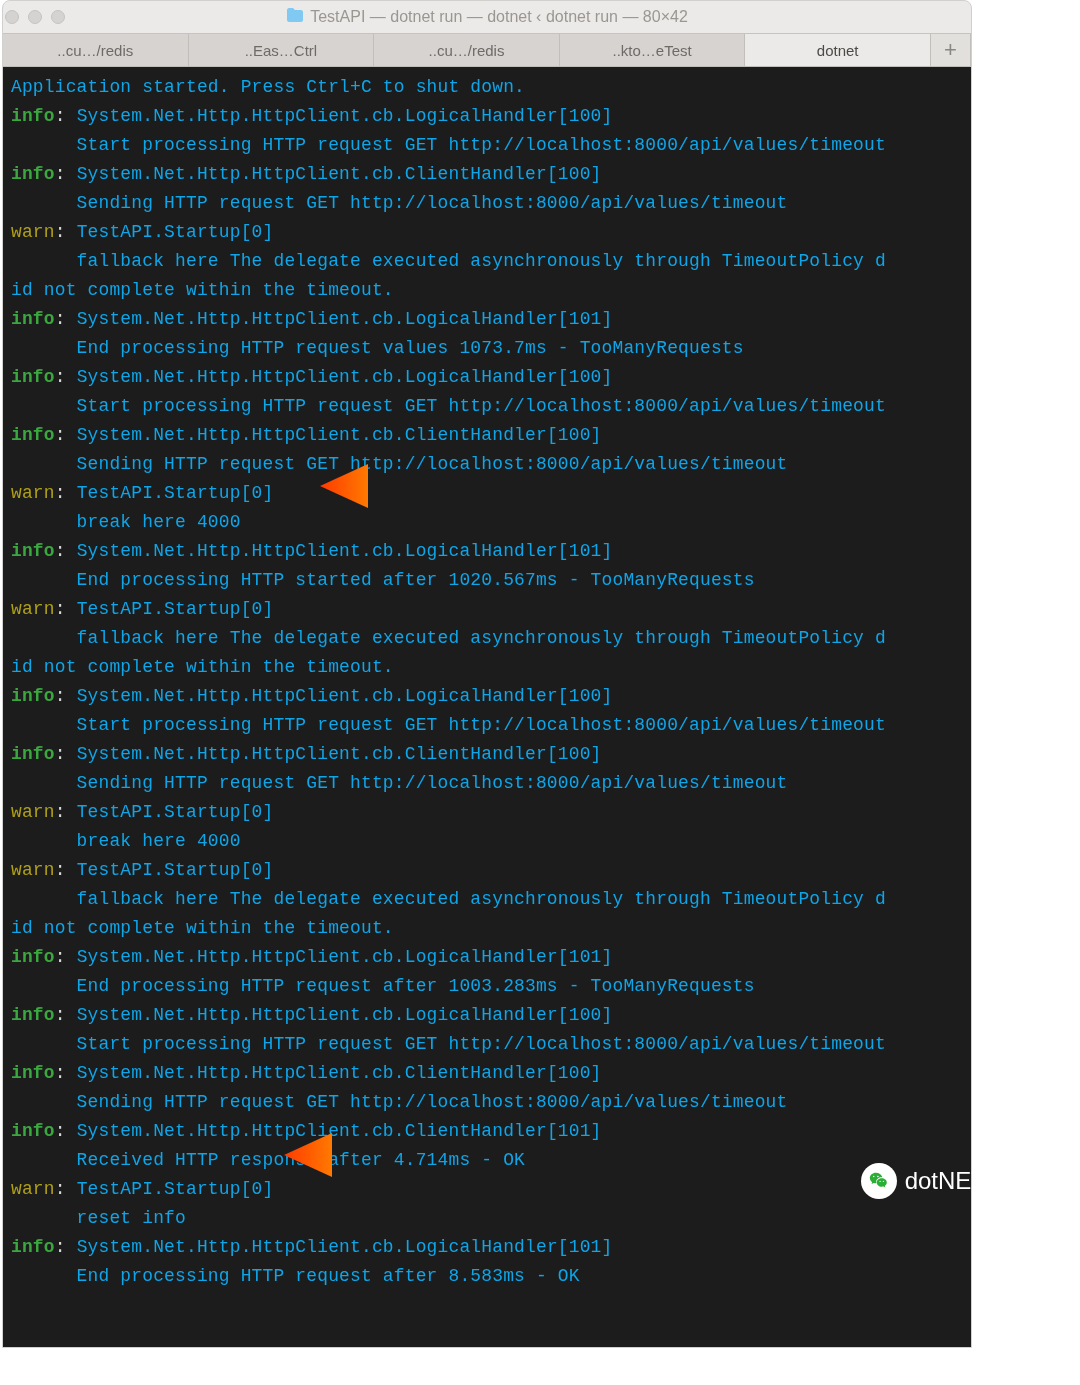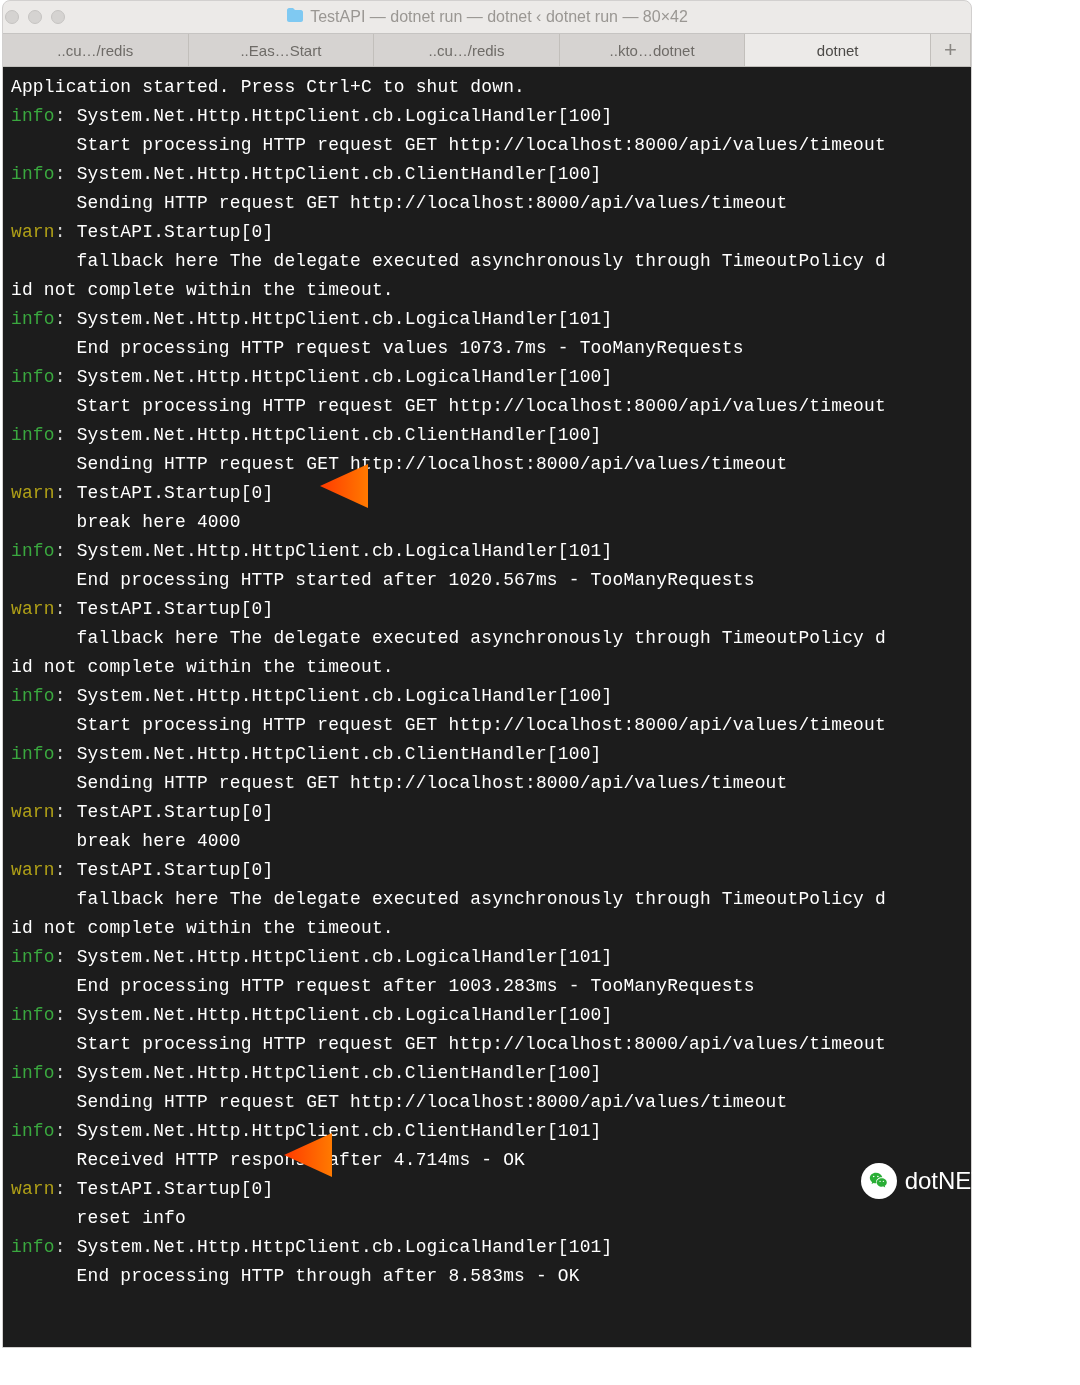--- a/index.html
+++ b/index.html
@@ -88,24 +88,24 @@
     color: #dadada;
     font-size: 17.9px;
     line-height: 29px;
     padding: 6px 6px 10px 8px;
     white-space: pre;
     font-weight: 500;
     font-family: Menlo, Monaco, "Courier New", monospace;
     letter-spacing: 0.2px;
     min-height: 1280px;
   }
-  .lvl-info { color: #3aa83f; font-weight: 400; }
+  .lvl-info { color: #3aa83f; font-weight: 700; }
   .lvl-warn { color: #b0a017; font-weight: 400; }
   .colon { color: #dadada; }
-  .msg { color: #ffffff; }
+  .msg { color: #0ea5e9; }
   .arrow {
     position: absolute;
     pointer-events: none;
   }
   .arrow svg { display: block; }
   .watermark {
     position: absolute;
     right: 22px;
     bottom: 186px;
     display: flex;
@@ -139,23 +139,23 @@
       <span class="folder-icon">
         <svg width="18" height="14" viewBox="0 0 18 14">
             <path fill="#7fc9f2" d="M1 2c0-1 1-2 2-2h4l2 2h6c1 0 2 1 2 2v8c0 1-1 2-2 2H3c-1 0-2-1-2-2V2z"></path>
           </svg>
       </span>
       <span>TestAPI — dotnet run — dotnet ‹ dotnet run — 80×42</span>
     </div>
   </div>
   <div class="tabbar" id="tabbar">
       <div class="tab">..cu…/redis</div>
-      <div class="tab">..Eas…Start</div>
+      <div class="tab">..Eas…Ctrl</div>
       <div class="tab">..cu…/redis</div>
-      <div class="tab">..kto…dotnet</div>
+      <div class="tab">..kto…eTest</div>
       <div class="tab active">dotnet</div>
       <div class="tab tab-add">+</div>
     </div>
   <div class="terminal" id="terminal"><span class="msg">Application started. Press Ctrl+C to shut down.</span>
 <span class="lvl-info">info</span><span class="colon">: </span><span class="msg">System.Net.Http.HttpClient.cb.LogicalHandler[100]</span>
 <span class="msg">      Start processing HTTP request GET http://localhost:8000/api/values/timeout</span>
 <span class="lvl-info">info</span><span class="colon">: </span><span class="msg">System.Net.Http.HttpClient.cb.ClientHandler[100]</span>
 <span class="msg">      Sending HTTP request GET http://localhost:8000/api/values/timeout</span>
 <span class="lvl-warn">warn</span><span class="colon">: </span><span class="msg">TestAPI.Startup[0]</span>
 <span class="msg">      fallback here The delegate executed asynchronously through TimeoutPolicy d</span>
@@ -186,21 +186,21 @@
 <span class="msg">      End processing HTTP request after 1003.283ms - TooManyRequests</span>
 <span class="lvl-info">info</span><span class="colon">: </span><span class="msg">System.Net.Http.HttpClient.cb.LogicalHandler[100]</span>
 <span class="msg">      Start processing HTTP request GET http://localhost:8000/api/values/timeout</span>
 <span class="lvl-info">info</span><span class="colon">: </span><span class="msg">System.Net.Http.HttpClient.cb.ClientHandler[100]</span>
 <span class="msg">      Sending HTTP request GET http://localhost:8000/api/values/timeout</span>
 <span class="lvl-info">info</span><span class="colon">: </span><span class="msg">System.Net.Http.HttpClient.cb.ClientHandler[101]</span>
 <span class="msg">      Received HTTP response after 4.714ms - OK</span>
 <span class="lvl-warn">warn</span><span class="colon">: </span><span class="msg">TestAPI.Startup[0]</span>
 <span class="msg">      reset info</span>
 <span class="lvl-info">info</span><span class="colon">: </span><span class="msg">System.Net.Http.HttpClient.cb.LogicalHandler[101]</span>
-<span class="msg">      End processing HTTP through after 8.583ms - OK</span>
+<span class="msg">      End processing HTTP request after 8.583ms - OK</span>
 </div>
 </div>
 
 <div class="arrow" style="top:460px;left:320px">
   <svg width="200" height="52" viewBox="0 0 200 52">
     <defs>
         <linearGradient id="g1" x1="0" x2="1">
           <stop offset="0" stop-color="#ff3a00"></stop>
           <stop offset="1" stop-color="#ff7a00"></stop>
         </linearGradient>

